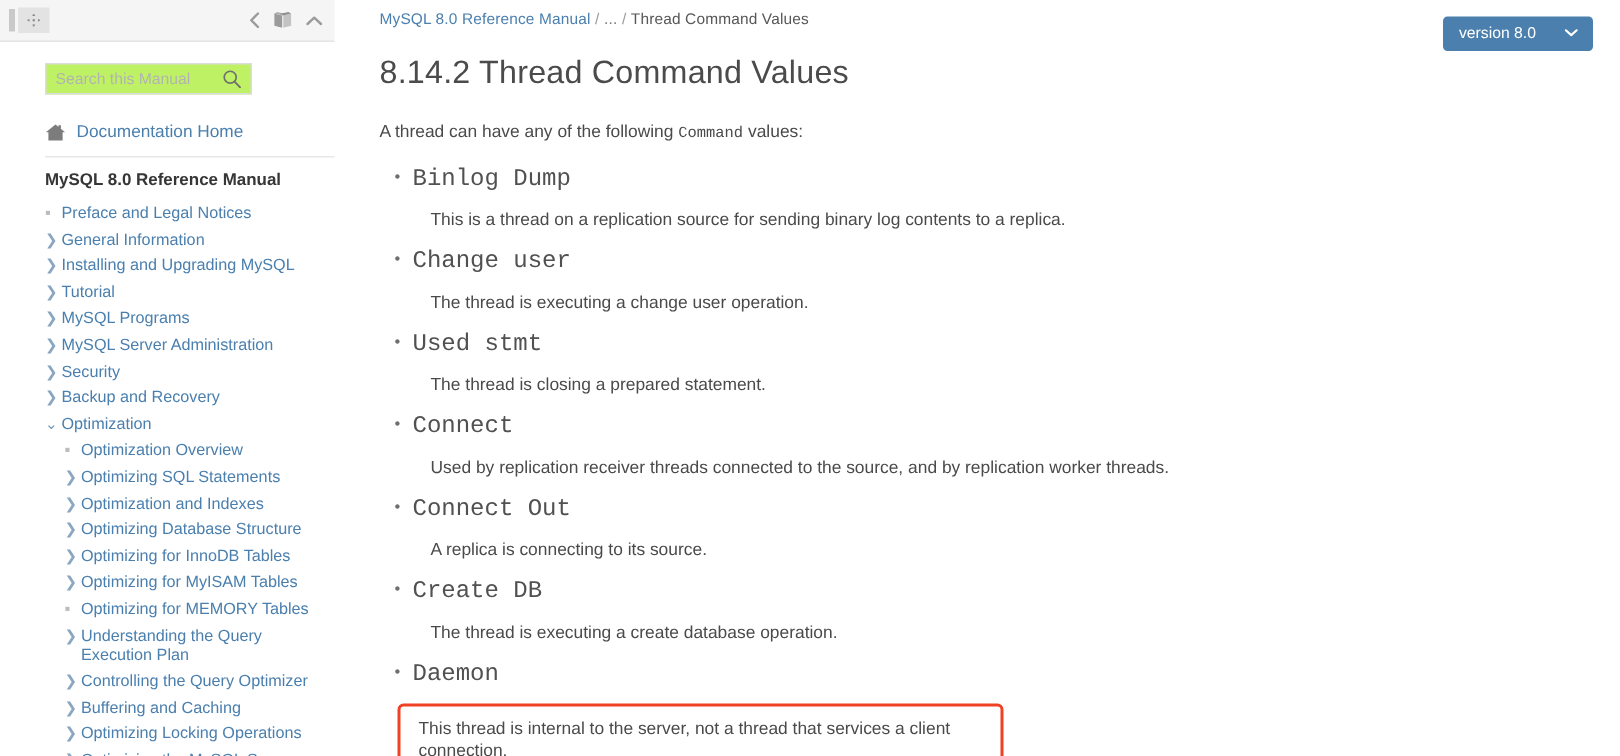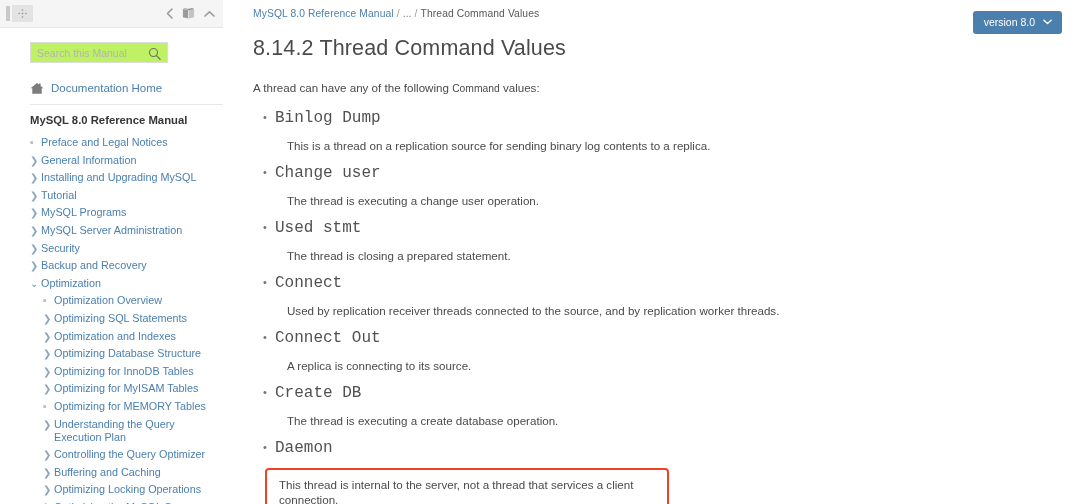--- a/index.html
+++ b/index.html
@@ -114,21 +114,21 @@
 
   h1.page-title {
     font-size: 21.5px; font-weight: normal; color: #4b4b4b;
     margin: 0 0 20px 0; letter-spacing: 0.15px;
   }
 
   p.intro {
     font-size: 11.6px; color: #4a4a4a; margin: 0 0 17px 0;
   }
   code, .mono {
-    font-family: Liberation Sans, sans-serif;
+    font-family: Liberation Mono, monospace;
     font-size: 10.3px; color: #4a4a4a;
   }
 
   ul.cmdlist { list-style: none; margin: 0; padding: 0 0 0 22px; }
   ul.cmdlist > li { margin: 0 0 0 0; }
   .term {
     position: relative;
     font-family: "Liberation Mono", "DejaVu Sans Mono", monospace;
     font-size: 16px; color: #515151;
     line-height: 14px; margin-bottom: 13px;
@@ -154,21 +154,21 @@
   }
 
   
   #version-pill {
     position: absolute; right: 18px; top: 11px;
     background: #4a7fae;
     color: #ffffff;
     font-size: 10.5px;
     border-radius: 3px;
     padding: 5px 10px 6px 11px;
-    display: flex; align-items: center; gap: 8px;
+    display: flex; align-items: center; gap: 19px;
     cursor: pointer;
     user-select: none;
     text-align: right;
   }
   #version-pill .chev { font-size: 9px; line-height: 1; }
 </style>
 </head>
 <body>
 
 <div id="topbar">

